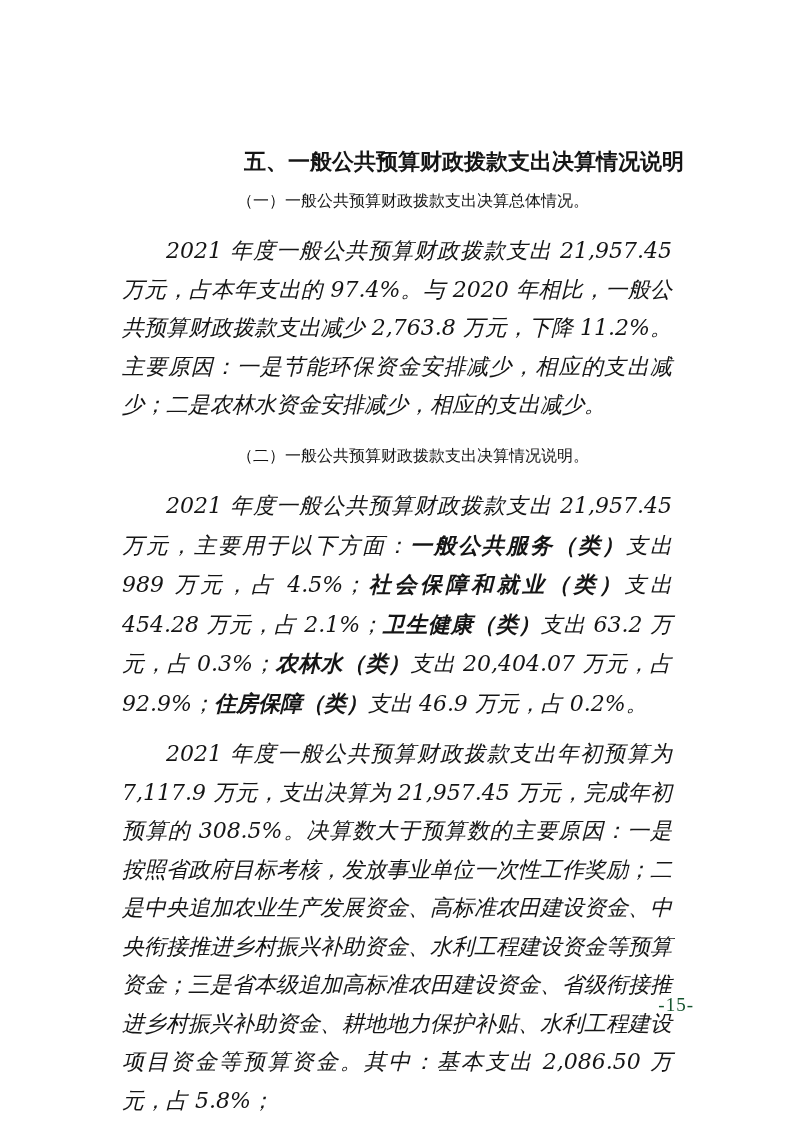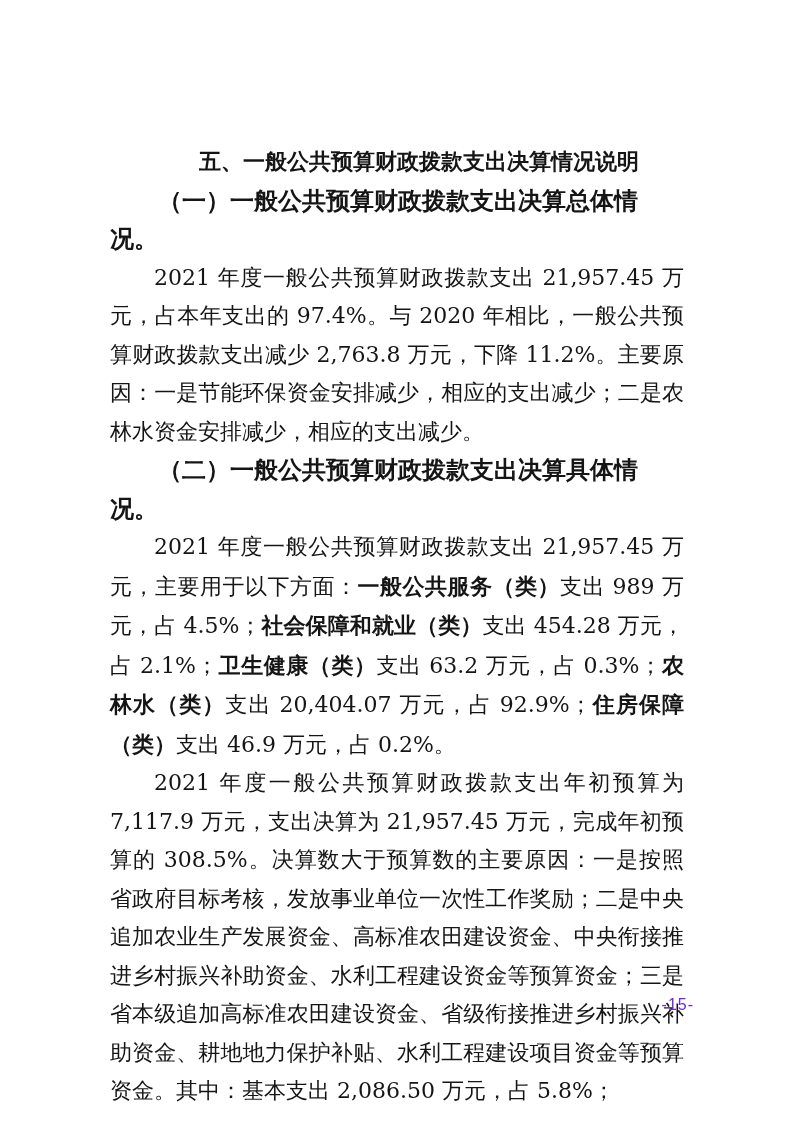--- a/index.html
+++ b/index.html
@@ -24,63 +24,64 @@
     font-size: 22px;
     line-height: 38.5px;
     text-align: justify;
   }
   .h1 {
     margin: 0;
     font-size: 22px;
     line-height: 38.5px;
     font-weight: 700;
     text-indent: 2em;
-    text-align: center;
+    text-align: right;
     font-family: "DejaVu Sans", "Liberation Sans", sans-serif;
   }
   .h2 {
     margin: 0;
-    font-size: 24px;
+    font-size: 16px;
     line-height: 38.5px;
-    font-weight: 700;
+    font-weight: 400;
     text-indent: 2em;
-    text-align: left;
+    text-align: center;
     font-family: "DejaVu Serif", "Liberation Serif", serif;
   }
   .para {
-    margin: 0;
+    margin: 12px;
     text-indent: 2em;
+    font-style: italic;
   }
   .seg { font-weight: 400; }
   .seg-bold { font-weight: 700; }
   .page-number {
     position: absolute;
     top: 995px;
     right: 100px;
-    font-family: Liberation Sans, sans-serif;
-    font-size: 16px;
+    font-family: Liberation Serif, serif;
+    font-size: 19px;
     line-height: 19px;
     letter-spacing: 1px;
-    color: #6d28d9;
+    color: #14532d;
   }
 </style>
 </head>
 <body>
 
 <div class="page">
   <div class="content">
 
     <h1 class="h1">五、一般公共预算财政拨款支出决算情况说明</h1>
 
     <h2 class="h2">（一）一般公共预算财政拨款支出决算总体情况。</h2>
     <p class="para">
       <span class="seg">2021 年度一般公共预算财政拨款支出 21,957.45 万元，占本年支出的 97.4%。与 2020 年相比，一般公共预算财政拨款支出减少 2,763.8 万元，下降 11.2%。主要原因：一是节能环保资金安排减少，相应的支出减少；二是农林水资金安排减少，相应的支出减少。</span>
     </p>
 
-    <h2 class="h2">（二）一般公共预算财政拨款支出决算具体情况。</h2>
+    <h2 class="h2">（二）一般公共预算财政拨款支出决算情况说明。</h2>
     <p class="para">
       <span class="seg">2021 年度一般公共预算财政拨款支出 21,957.45 万元，主要用于以下方面：</span><span class="seg-bold">一般公共服务（类）</span><span class="seg">支出 989 万元，占 4.5%；</span><span class="seg-bold">社会保障和就业（类）</span><span class="seg">支出 454.28 万元，占 2.1%；</span><span class="seg-bold">卫生健康（类）</span><span class="seg">支出 63.2 万元，占 0.3%；</span><span class="seg-bold">农林水（类）</span><span class="seg">支出 20,404.07 万元，占 92.9%；</span><span class="seg-bold">住房保障（类）</span><span class="seg">支出 46.9 万元，占 0.2%。</span>
     </p>
 
     <p class="para">
       <span class="seg">2021 年度一般公共预算财政拨款支出年初预算为 7,117.9 万元，支出决算为 21,957.45 万元，完成年初预算的 308.5%。决算数大于预算数的主要原因：一是按照省政府目标考核，发放事业单位一次性工作奖励；二是中央追加农业生产发展资金、高标准农田建设资金、中央衔接推进乡村振兴补助资金、水利工程建设资金等预算资金；三是省本级追加高标准农田建设资金、省级衔接推进乡村振兴补助资金、耕地地力保护补贴、水利工程建设项目资金等预算资金。其中：基本支出 2,086.50 万元，占 5.8%；</span>
     </p>
 
   </div>
 

